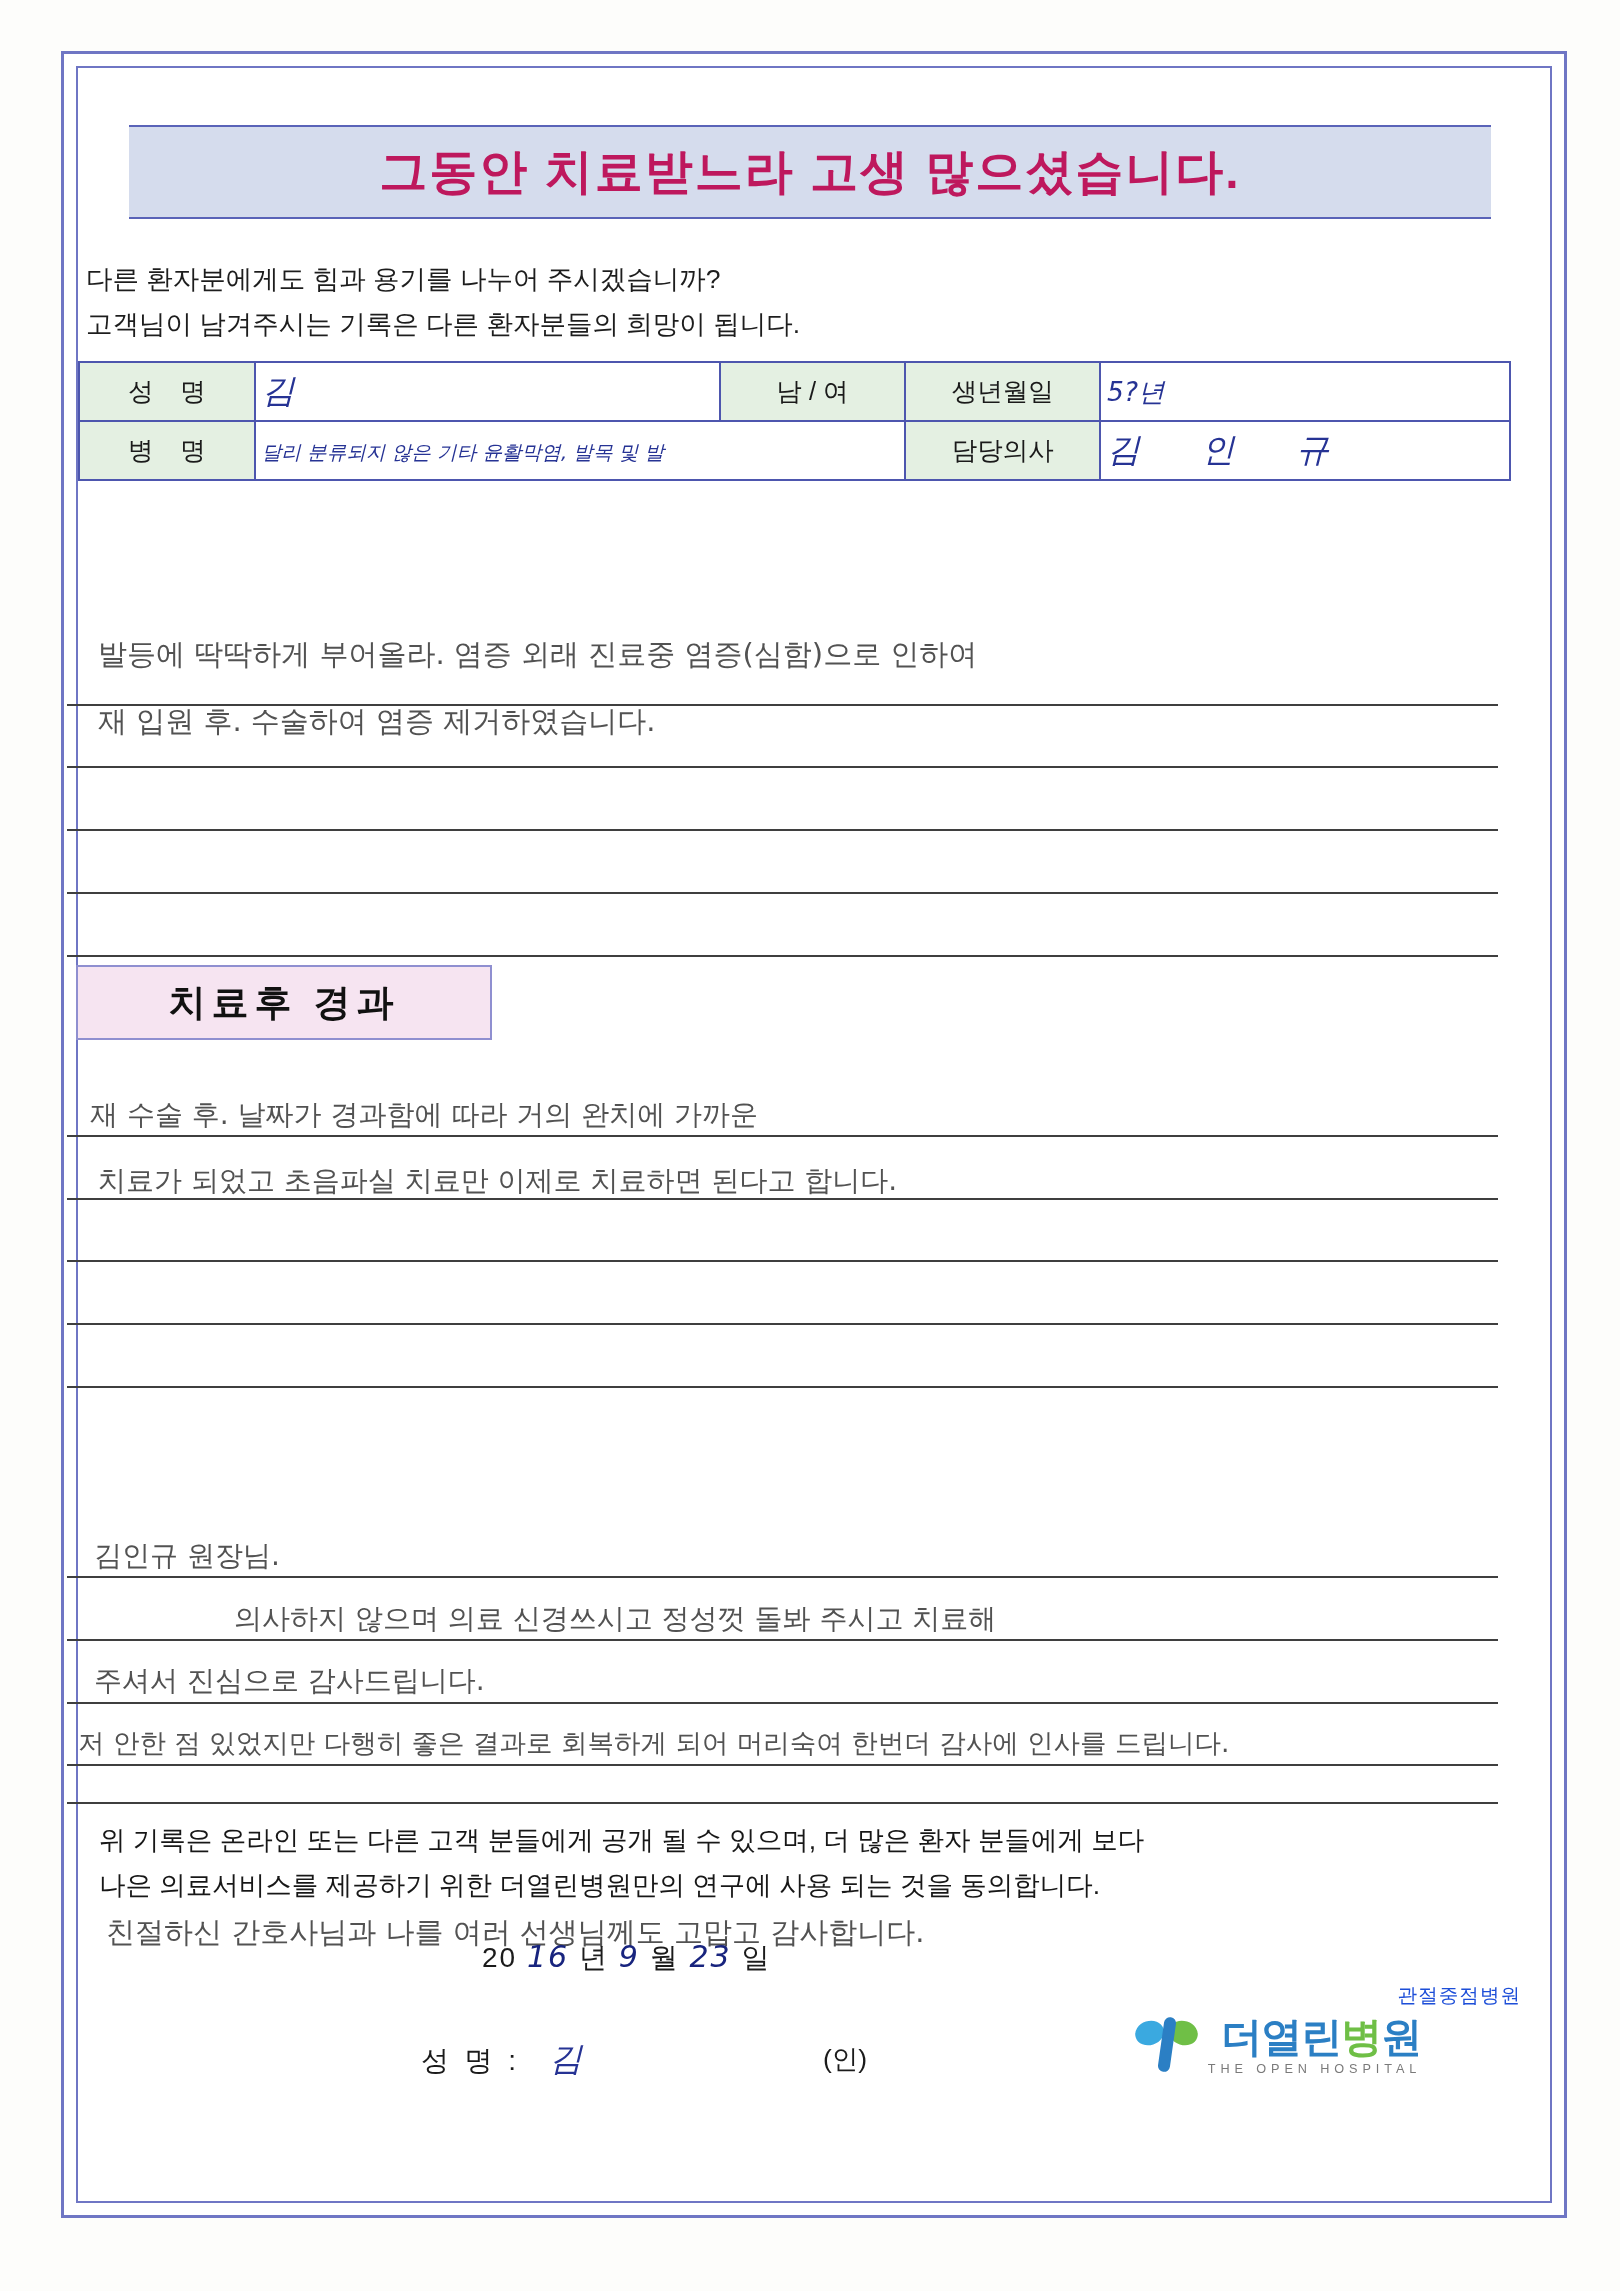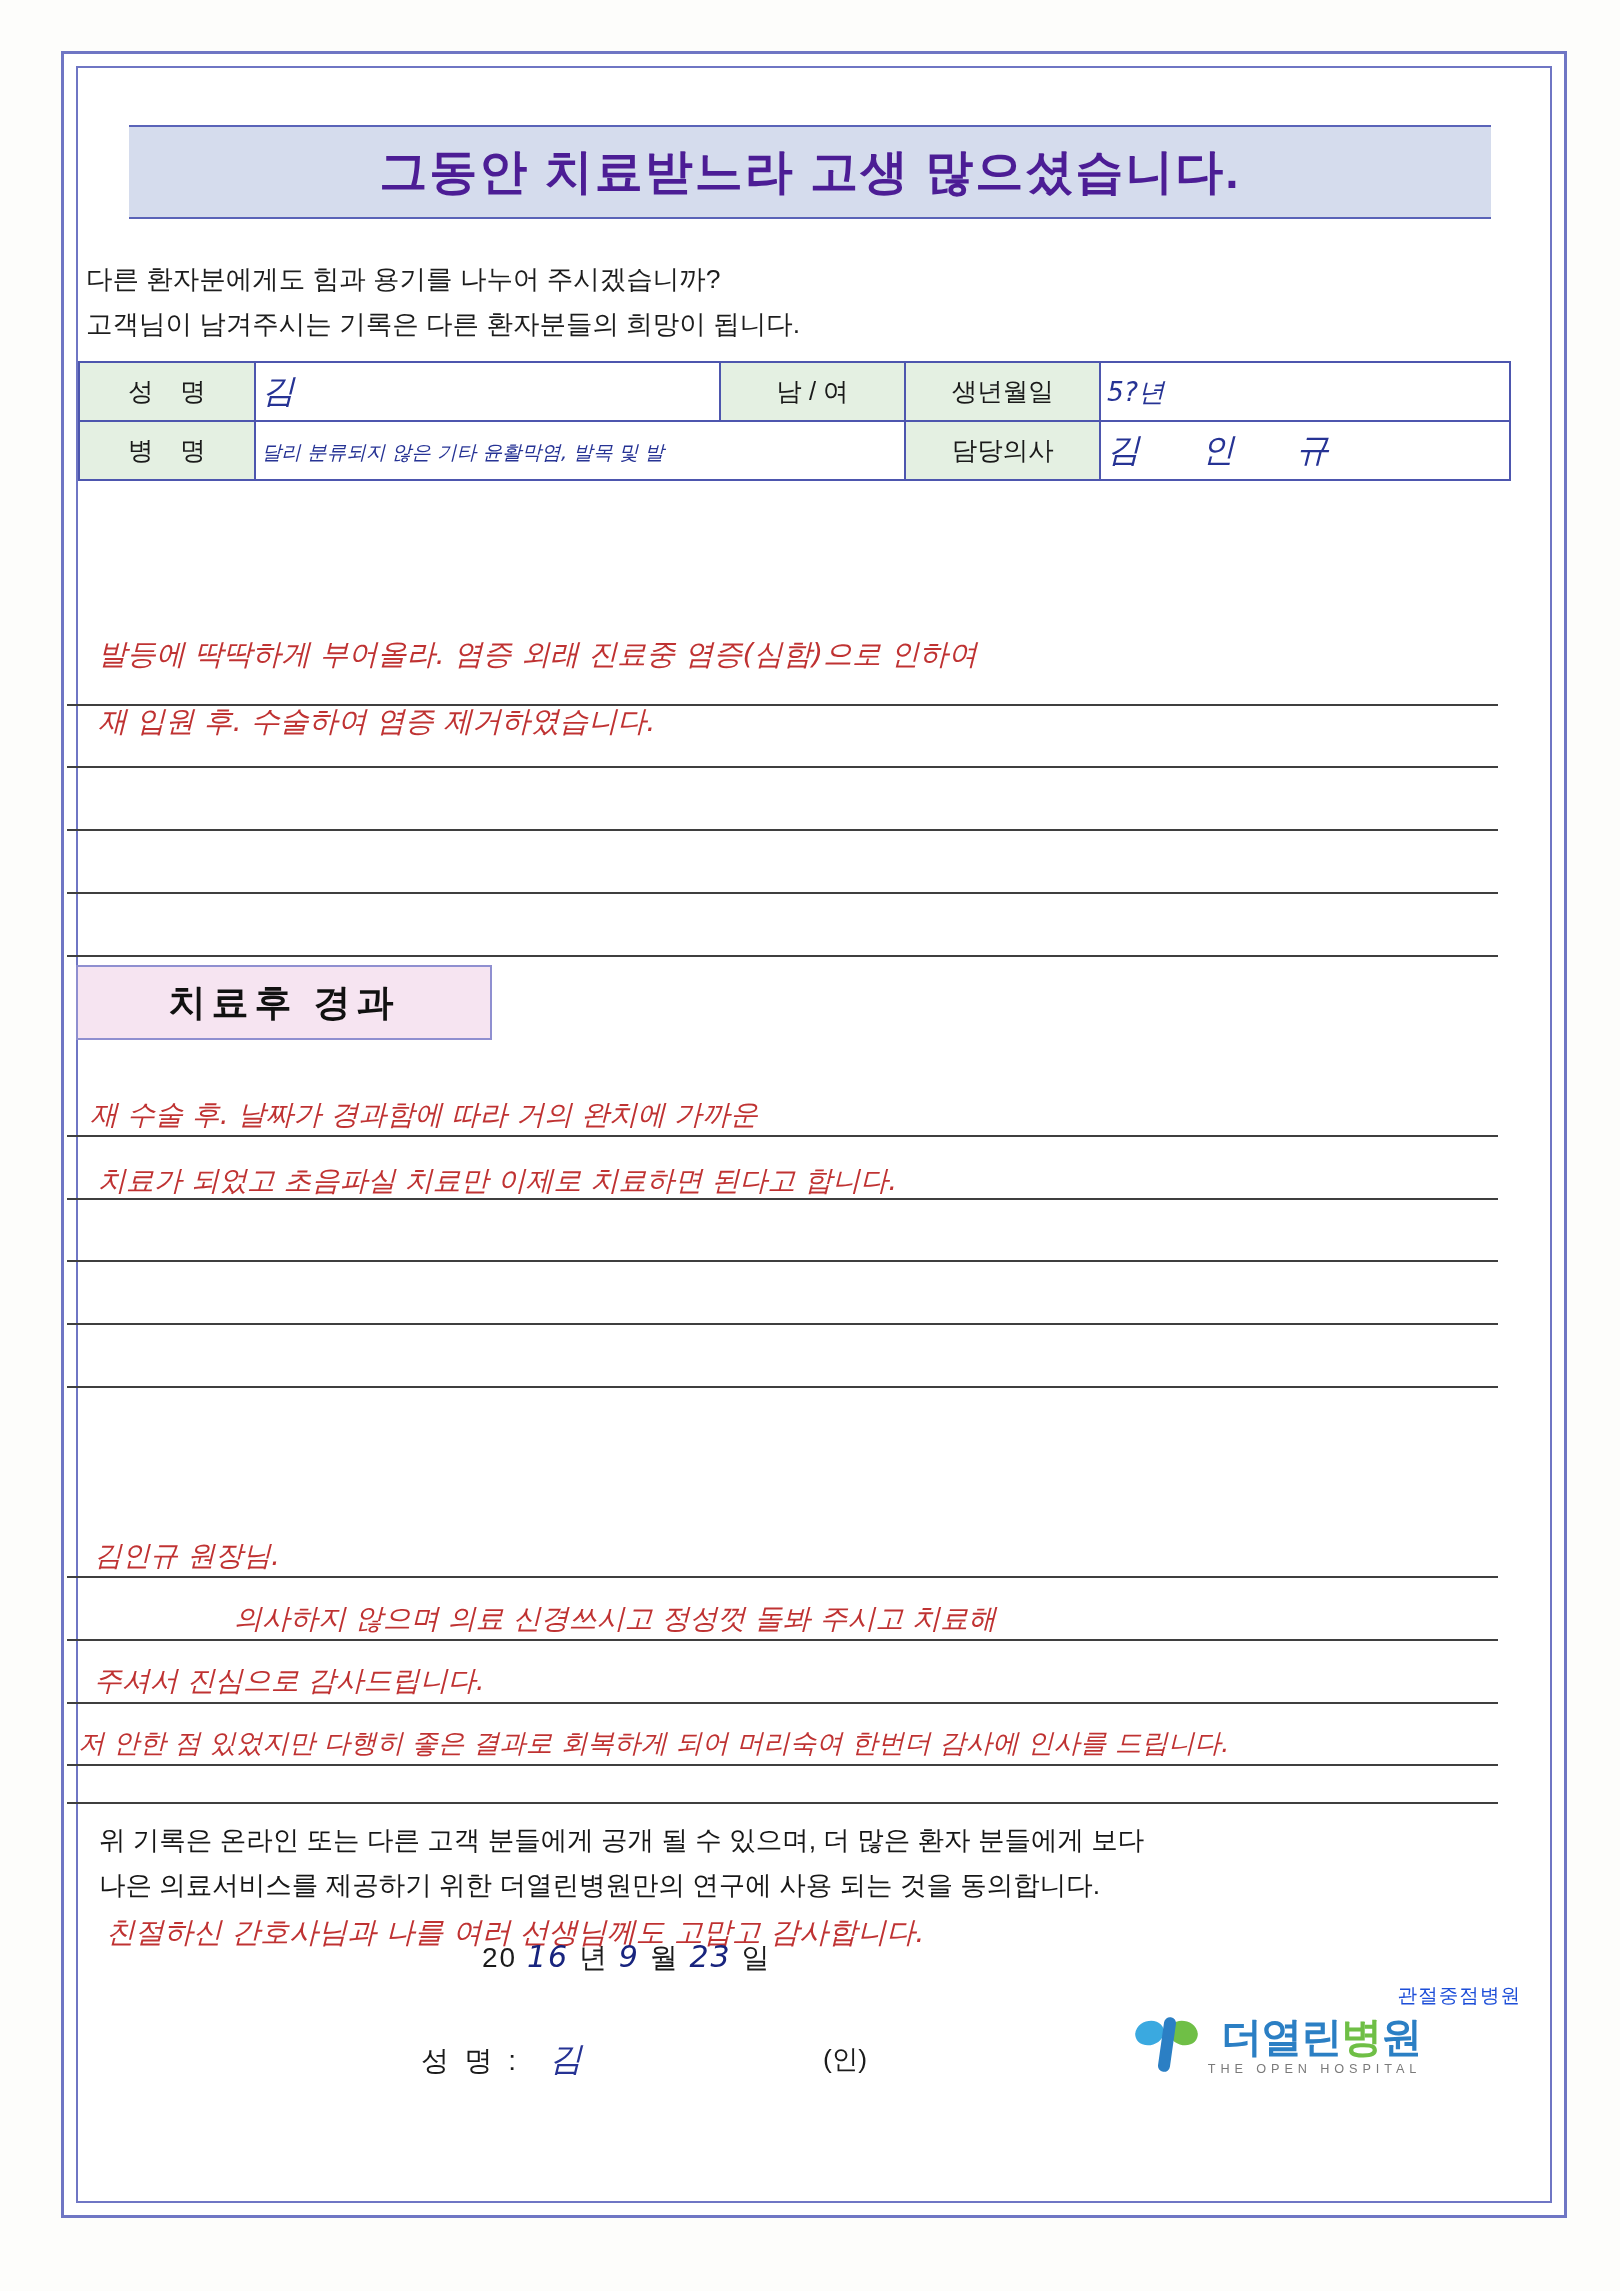--- a/index.html
+++ b/index.html
@@ -46,21 +46,21 @@
     border-top: 2.9px solid #5a63b8;
     border-bottom: 2.9px solid #5a63b8;
     display: flex;
     align-items: center;
     justify-content: center;
   }
   .title-banner .title-text {
     font-size: 48px;
     font-weight: bold;
     letter-spacing: 2px;
-    color: #4c1d95;
+    color: #be185d;
     white-space: nowrap;
   }
 
   
   .intro {
     position: absolute;
     left: 86px; top: 257px;
     width: 1274px;
     font-size: 26.5px;
     line-height: 45px;
@@ -125,23 +125,22 @@
   .rule {
     position: absolute;
     height: 0;
     border-top: 2px solid #3f3f3f;
   }
 
   
   .hw {
     position: absolute;
     font-family: "DejaVu Sans", sans-serif;
-    color: #b91c1c;
+    color: #404040;
     white-space: nowrap;
-    font-style: italic;
     opacity: 0.9;
   }
 
   
   .consent {
     position: absolute;
     left: 99px; top: 1818px;
     width: 1372px;
     font-size: 26.5px;
     line-height: 45px;

